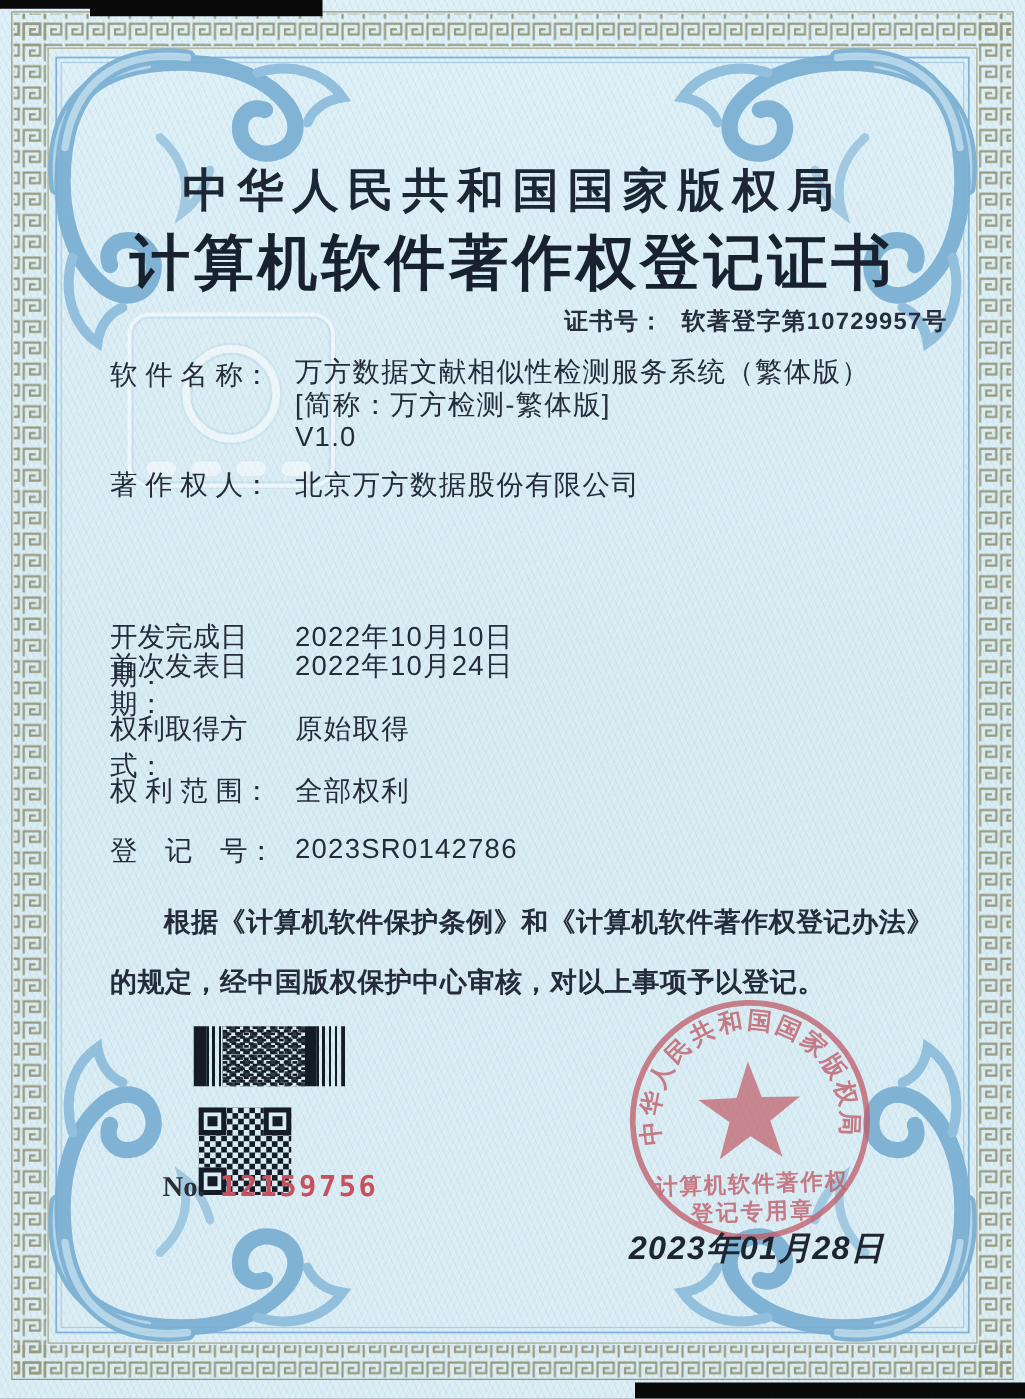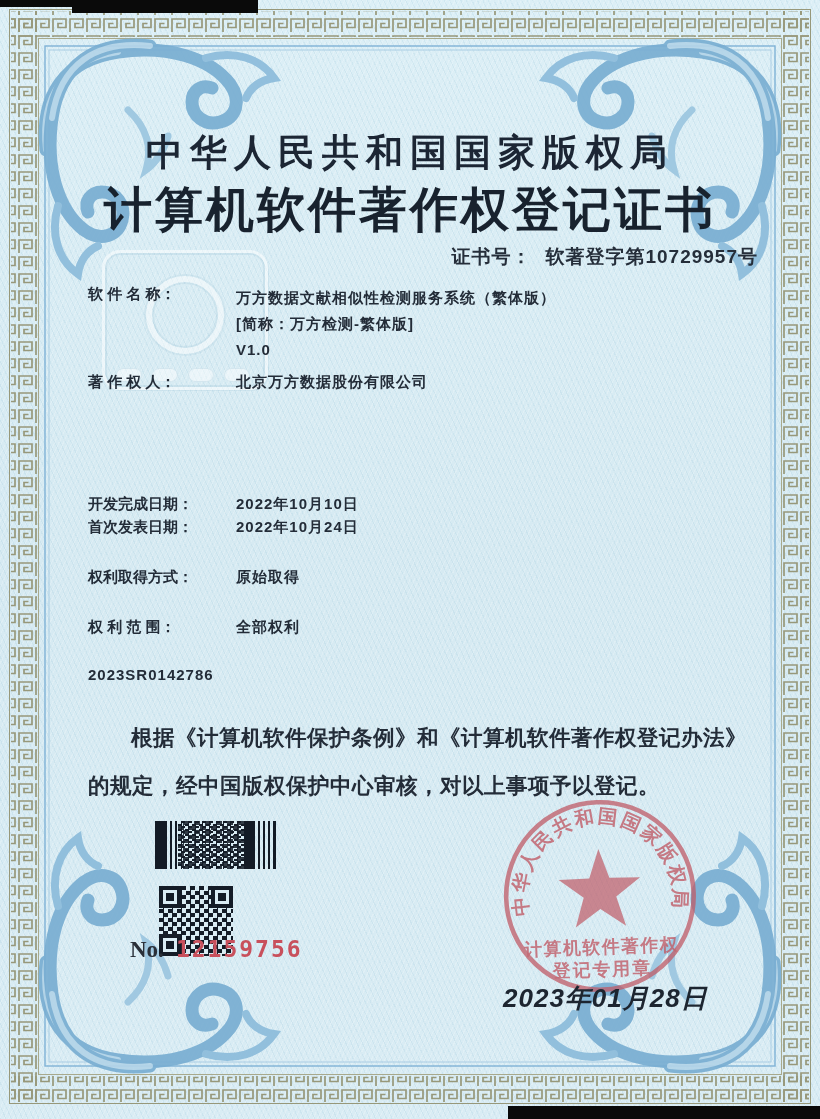--- a/index.html
+++ b/index.html
@@ -31,21 +31,21 @@
 
   
   .issuer { position:absolute; left:0; top:128px; width:820px; text-align:center;
     font-family:"Liberation Serif", serif; font-weight:700; font-size:37px; letter-spacing:7px; color:#1c2634; }
   .title { position:absolute; left:0; top:178px; width:820px; text-align:center;
     font-family:"Liberation Serif", serif; font-weight:700; font-size:48px; letter-spacing:3px; color:#18222e; }
   .certno { position:absolute; right:62px; top:244px; font-size:19px; font-weight:700; color:#252e3a; letter-spacing:1px; }
   .certno .lbl { margin-right:14px; }
 
   
-  .field { position:absolute; left:88px; display:flex; font-size:15px; font-weight:700; color:#232c38; }
+  .field { position:absolute; left:88px; display:flex; font-size:22px; font-weight:400; color:#232c38; }
   .field .flabel { width:148px; flex:0 0 148px; letter-spacing:0; }
   .field .fvalue { letter-spacing:1px; }
   .fvalue .vline { line-height:26px; }
   .f0 { top:285px; } .f1 { top:373px; }
   .f2 { top:467px;margin-top:28px; } .f3 { top:518px; } .f4 { top:568px; } .f5 { top:618px; } .f6 { top:666px; }
 
   .legal { position:absolute; left:88px; top:714px; width:662px; font-size:21.5px; font-weight:700;
     color:#232c38; line-height:48px; text-indent:2em; letter-spacing:0.5px; }
 
   
@@ -152,20 +152,21 @@
   </div>
   <div class="field f4">
     <span class="flabel">权利取得方式：</span>
     <span class="fvalue">原始取得</span>
   </div>
   <div class="field f5">
     <span class="flabel">权 利 范 围：</span>
     <span class="fvalue">全部权利</span>
   </div>
   <div class="field f6">
+    <span class="flabel">登　记　号：</span>
     <span class="fvalue">2023SR0142786</span>
   </div>
 
   <p class="legal">根据《计算机软件保护条例》和《计算机软件著作权登记办法》的规定，经中国版权保护中心审核，对以上事项予以登记。</p>
 
   <div class="barcode">
     <div class="bc-bar" style="width:10px"></div>
     <div class="bc-thin" style="width:13px"></div>
     <div class="bc-data" style="width:66px"></div>
     <div class="bc-bar" style="width:9px"></div>

